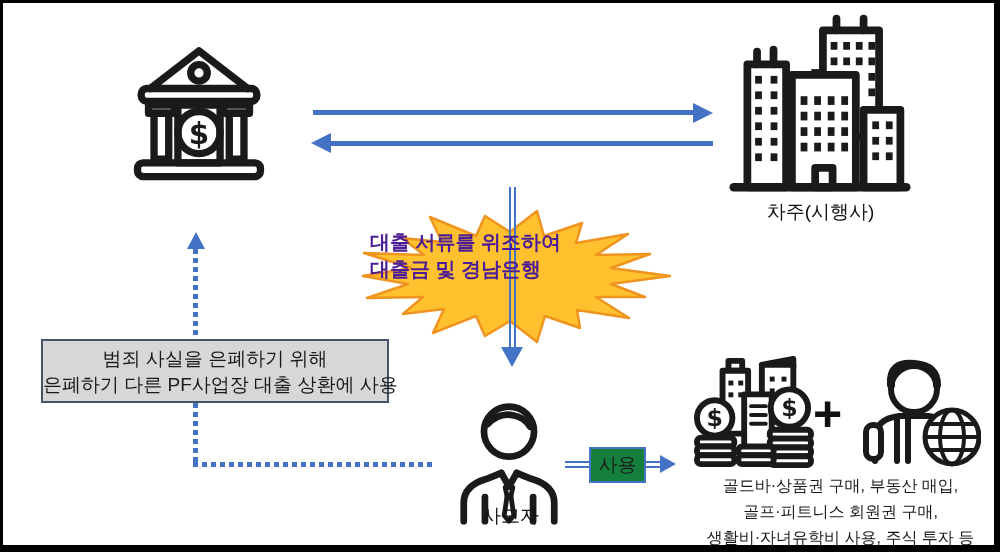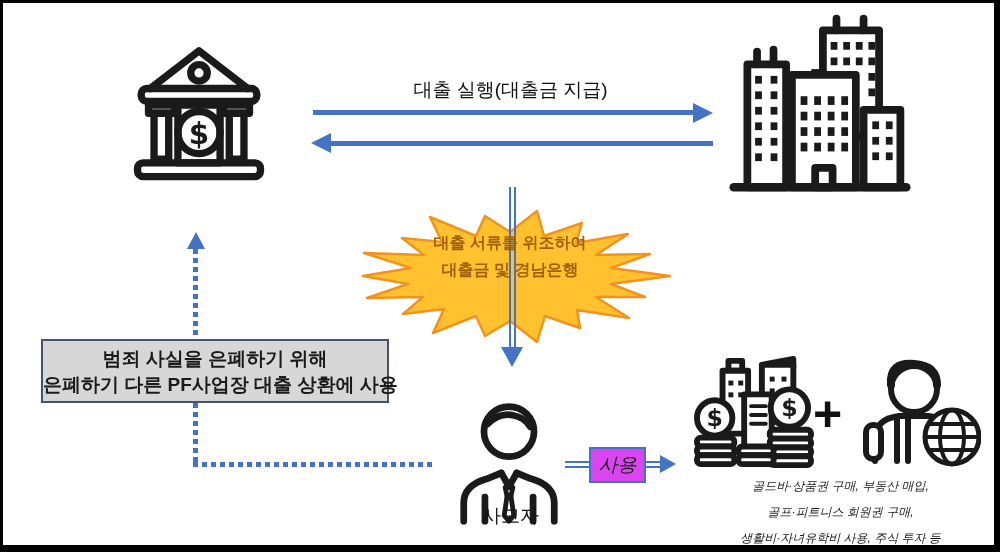--- a/index.html
+++ b/index.html
@@ -20,23 +20,23 @@
   .tri-up{width:0;height:0;border-left:9px solid transparent;border-right:9px solid transparent;border-bottom:17px solid var(--arrow);}
   .tri-right-sm{width:0;height:0;border-top:9px solid transparent;border-bottom:9px solid transparent;border-left:16px solid var(--arrow);}
   
   .dbl-h{box-sizing:border-box;height:7px;border-top:2px solid var(--arrow);border-bottom:2px solid var(--arrow);}
   .dbl-v{box-sizing:border-box;width:7px;border-left:2px solid var(--arrow);border-right:2px solid var(--arrow);}
   
   .dot-v{width:5px;background-image:repeating-linear-gradient(to bottom,var(--arrow) 0 5px,transparent 5px 9px);}
   .dot-h{height:5px;background-image:repeating-linear-gradient(to right,var(--arrow) 0 5px,transparent 5px 9px);}
   
   .gray-box{box-sizing:border-box;background:#D7D7D7;border:2px solid #44546A;}
-  .use-box{box-sizing:border-box;background:#d946ef;border:2px solid #4472C4;font-size:19px;text-align:center;line-height:31px;font-style:italic;}
-  .burst-text{font-weight:bold;font-size:16px;line-height:27px;color:#a16207;text-align:center;white-space:nowrap;}
-  .spend{font-size:12px;line-height:26px;text-align:center;white-space:nowrap;font-style:italic;}
+  .use-box{box-sizing:border-box;background:#15803d;border:2px solid #4472C4;font-size:19px;text-align:center;line-height:31px;}
+  .burst-text{font-weight:bold;font-size:20px;line-height:27px;color:#4c1d95;text-align:left;white-space:nowrap;}
+  .spend{font-size:16px;line-height:26px;text-align:center;white-space:nowrap;}
   .conceal-text{font-size:19px;line-height:26px;text-align:center;white-space:nowrap;padding-top:5px;}
   .plus{font-size:50px;font-weight:bold;line-height:56px;text-align:center;color:#111;}
   svg{display:block;}
   svg .ln{fill:none;stroke:var(--ink);stroke-linecap:round;stroke-linejoin:round;}
   svg .wf{fill:#fff;stroke:var(--ink);stroke-linejoin:round;}
   svg .bk{fill:var(--ink);stroke:none;}
 </style>
 </head>
 <body>
 
@@ -118,40 +118,40 @@
       <rect x="149" y="130" width="7" height="8"></rect>
         <rect x="163" y="130" width="7" height="8"></rect>
       <rect x="149" y="146" width="7" height="8"></rect>
         <rect x="163" y="146" width="7" height="8"></rect>
     </g>
     <g class="ln" stroke-width="8">
       <rect x="90" y="162" width="18" height="20" fill="#fff"></rect>
       <line x1="6" y1="182" x2="184" y2="182" stroke-width="9"></line>
     </g>
   </svg>
-
-  <div class="abs lbl" style="left:330px;top:74px;width:355px;">대출 실행(대출금 지급)</div>
+  <div class="abs lbl" style="left:735px;top:196px;width:165px;">차주(시행사)</div>
+
   <div class="abs bar-h" style="left:310px;top:107px;width:382px;"></div>
   <div class="abs tri-right" style="left:690px;top:100px;"></div>
 
   <div class="abs tri-left" style="left:308px;top:130px;"></div>
   <div class="abs bar-h" style="left:328px;top:138px;width:382px;"></div>
 
   <svg class="abs" style="left:342px;top:203px;z-index:1;" width="330" height="140" viewBox="0 0 330 140">
     <polygon points="325,70 266,78 300,91 251,91 284,112 232,104 235,122 200,110 192,136 165,115 140,130 131,110 88,127 99,103 58,108 78,91 22,92 63,78 18,70 66,62 19,47 79,49 57,32 97,36 85,11 131,30 140,10 165,26 192,5 199,30 237,17 231,37 283,28 251,49 305,48 266,62" fill="#FFC22E" stroke="#F0941F" stroke-width="2.5" stroke-linejoin="round"></polygon>
   </svg>
   <div class="abs burst-text" style="left:367px;top:226px;width:280px;z-index:3;">
     <div>대출 서류를 위조하여</div>
     <div>대출금 및 경남은행</div>
   </div>
 
   <div class="abs dbl-v" style="left:506px;top:184px;height:162px;z-index:2;"></div>
   <div class="abs tri-down" style="left:498px;top:344px;z-index:2;"></div>
 
-  <div class="abs gray-box" style="left:38px;top:336px;width:348px;height:64px;z-index:2;font-weight:bold;">
+  <div class="abs gray-box" style="left:38px;top:336px;width:348px;height:64px;z-index:2;">
     <div class="conceal-text">
       <div>범죄 사실을 은폐하기 위해</div>
       <div>은폐하기 다른 PF사업장 대출 상환에 사용</div>
     </div>
   </div>
 
   <div class="abs tri-up" style="left:184px;top:229px;z-index:1;"></div>
   <div class="abs dot-v" style="left:190px;top:246px;height:92px;z-index:1;"></div>
   <div class="abs dot-v" style="left:190px;top:400px;height:62px;z-index:1;"></div>
   <div class="abs dot-h" style="left:190px;top:459px;width:240px;z-index:1;"></div>

